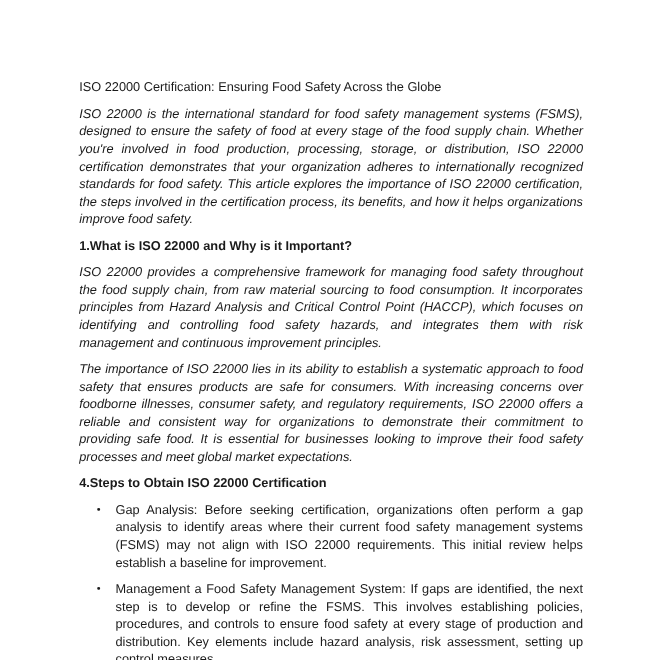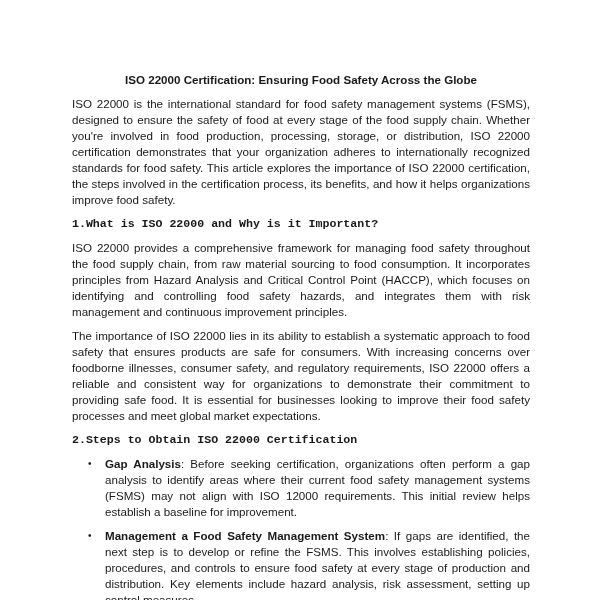--- a/index.html
+++ b/index.html
@@ -2,44 +2,44 @@
 <html><head>
 <meta charset="utf-8">
 <style>
   html, body { margin: 0; padding: 0; background: #ffffff; }
   body { width: 600px; height: 600px; overflow: hidden; position: relative; }
   .page {
     position: absolute; left: 72px; top: 72px; width: 458px;
     font-family: "Liberation Sans", sans-serif;
     font-size: 11.6px; line-height: 16px; color: #1a1a1a;
   }
-  .title { font-weight: bold; margin: 0 0 8px 0; text-align: center; }
-  p { margin: 0 0 8px 0; text-align: justify; }
-  h2 { font-size: 11.6px; font-weight: bold; margin: 0 0 8px 0; line-height: 16px; font-family: Liberation Mono, monospace; }
+  .title { font-weight: normal; margin: 0 0 8px 0; }
+  p { margin: 0 0 8px 0; text-align: justify; font-style: italic; }
+  h2 { font-size: 11.6px; font-weight: bold; margin: 0 0 8px 0; line-height: 16px; }
   ul { list-style: none; padding: 0; margin: 0; }
   li { position: relative; padding-left: 33px; margin-bottom: 8px; text-align: justify; }
   li .bullet { position: absolute; left: 16px; top: 0; font-size: 10px; }
-  li b { font-weight: bold; }
+  li b { font-weight: normal; }
 </style>
 </head>
 <body>
 
 <div class="page">
   <div class="title">ISO 22000 Certification: Ensuring Food Safety Across the Globe</div>
   <p>ISO 22000 is the international standard for food safety management systems (FSMS), designed to ensure the safety of food at every stage of the food supply chain. Whether you're involved in food production, processing, storage, or distribution, ISO 22000 certification demonstrates that your organization adheres to internationally recognized standards for food safety. This article explores the importance of ISO 22000 certification, the steps involved in the certification process, its benefits, and how it helps organizations improve food safety.</p>
 
   <h2>1.What is ISO 22000 and Why is it Important?</h2>
   <p>ISO 22000 provides a comprehensive framework for managing food safety throughout the food supply chain, from raw material sourcing to food consumption. It incorporates principles from Hazard Analysis and Critical Control Point (HACCP), which focuses on identifying and controlling food safety hazards, and integrates them with risk management and continuous improvement principles.</p>
   <p>The importance of ISO 22000 lies in its ability to establish a systematic approach to food safety that ensures products are safe for consumers. With increasing concerns over foodborne illnesses, consumer safety, and regulatory requirements, ISO 22000 offers a reliable and consistent way for organizations to demonstrate their commitment to providing safe food. It is essential for businesses looking to improve their food safety processes and meet global market expectations.</p>
 
-  <h2>2.Steps to Obtain ISO 22000 Certification</h2>
+  <h2>4.Steps to Obtain ISO 22000 Certification</h2>
 
   <ul>
     <li>
       <span class="bullet">•</span>
-      <b>Gap Analysis</b><span>: Before seeking certification, organizations often perform a gap analysis to identify areas where their current food safety management systems (FSMS) may not align with ISO 12000 requirements. This initial review helps establish a baseline for improvement.</span>
+      <b>Gap Analysis</b><span>: Before seeking certification, organizations often perform a gap analysis to identify areas where their current food safety management systems (FSMS) may not align with ISO 22000 requirements. This initial review helps establish a baseline for improvement.</span>
     </li>
     <li>
       <span class="bullet">•</span>
       <b>Management a Food Safety Management System</b><span>: If gaps are identified, the next step is to develop or refine the FSMS. This involves establishing policies, procedures, and controls to ensure food safety at every stage of production and distribution. Key elements include hazard analysis, risk assessment, setting up control measures,</span>
     </li>
   </ul>
 </div>
 
 </body></html>

